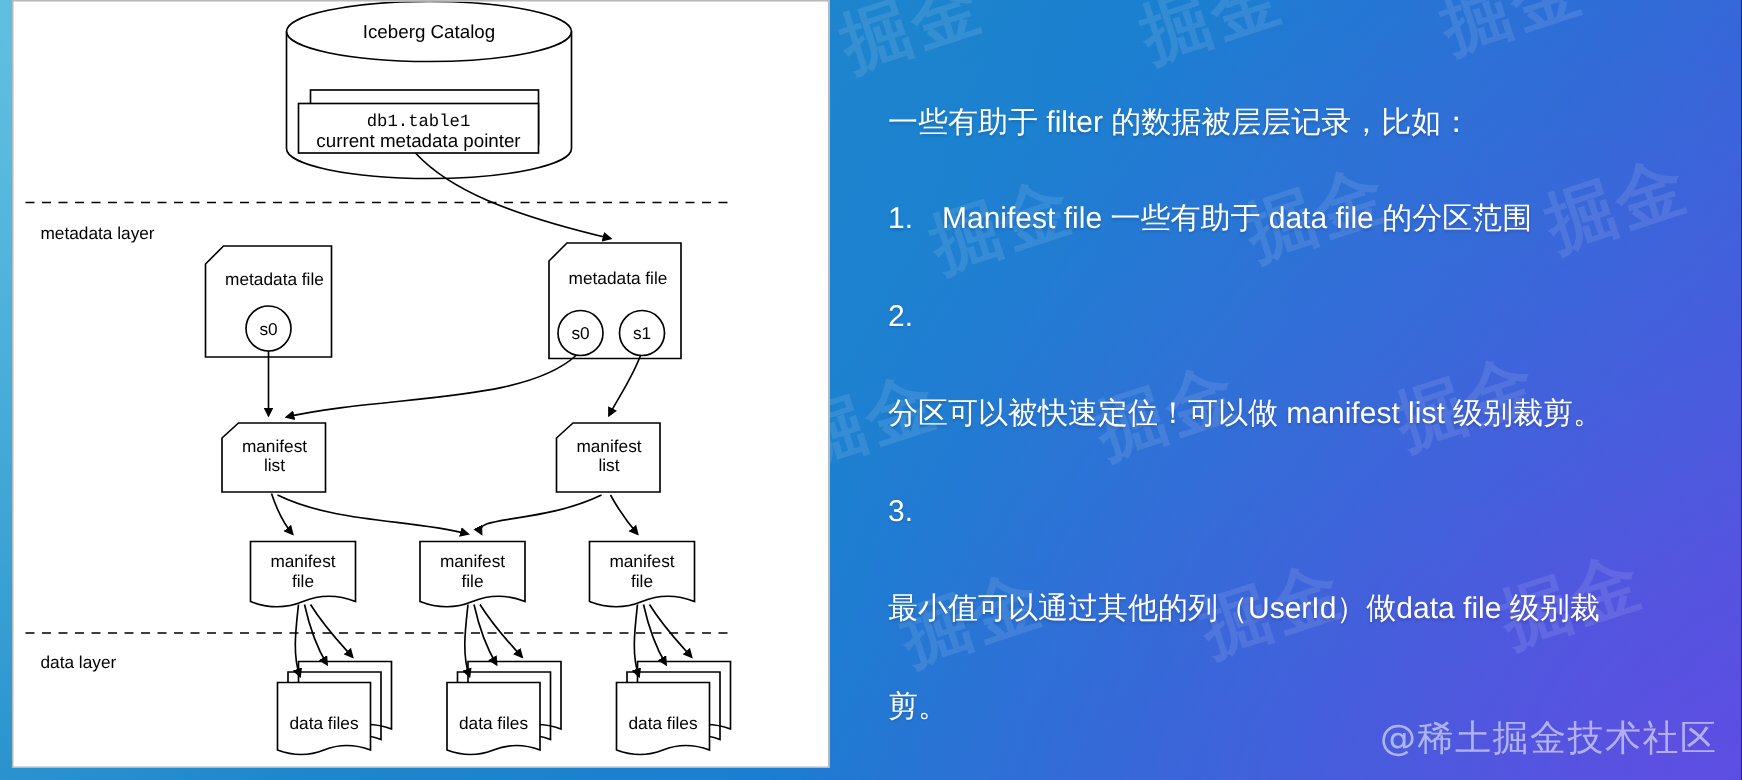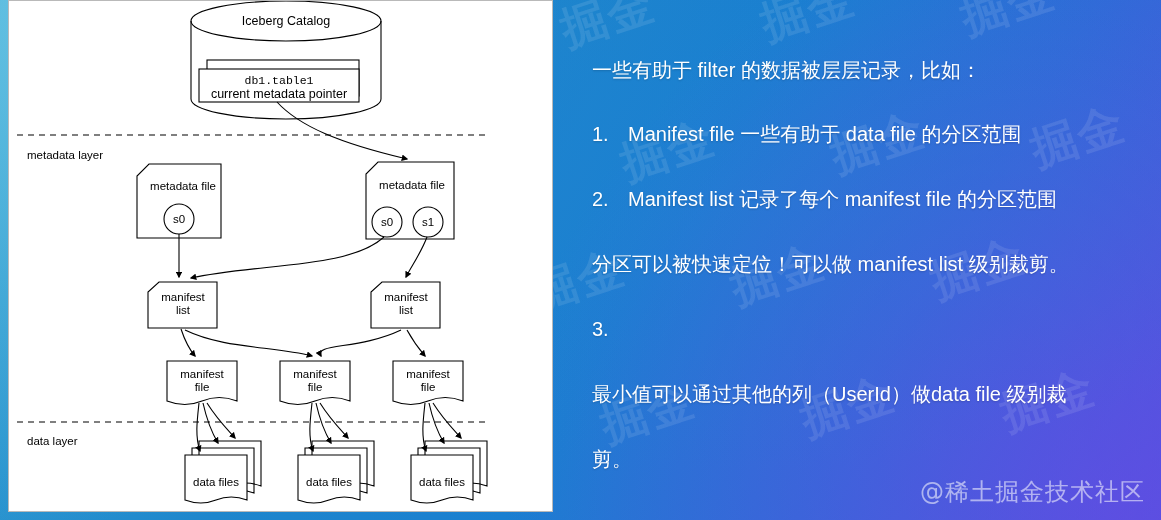--- a/index.html
+++ b/index.html
@@ -61,21 +61,21 @@
     border: 1px solid #b9b9b9;
     box-sizing: border-box;
     overflow: hidden;
   }
   #diagram-svg { display: block; }
 
   
   #text-col {
     position: absolute;
     left: 592px;
-    top: 0;
+    top: 12px;
     width: 560px;
     height: 427px;
   }
   .tline {
     position: absolute;
     color: #ffffff;
     font-size: 20px;
     line-height: 26px;
     white-space: nowrap;
     font-family: "Liberation Sans", "DejaVu Sans", sans-serif;
@@ -252,21 +252,20 @@
   <div id="text-col">
     <div class="tline" style="top:57px; left:0;">一些有助于 filter 的数据被层层记录，比如：</div>
 
     <div class="tline indent" style="top:121px; left:0;">
       <span class="num">1.</span>
       <span>Manifest file 一些有助于 data file 的分区范围</span>
     </div>
 
     <div class="tline indent" style="top:186px; left:0;">
       <span class="num">2.</span>
-      <span>Manifest list 记录了每个 manifest file 的分区范围</span>
     </div>
 
     <div class="tline" style="top:251px; left:0;">分区可以被快速定位！可以做 manifest list 级别裁剪。</div>
 
     <div class="tline indent" style="top:316px; left:0;">
       <span class="num">3.</span>
     </div>
     <div class="tline" style="top:381px; left:0;">最小值可以通过其他的列（UserId）做data file 级别裁</div>
     <div class="tline" style="top:446px; left:0;">剪。</div>
   </div>

